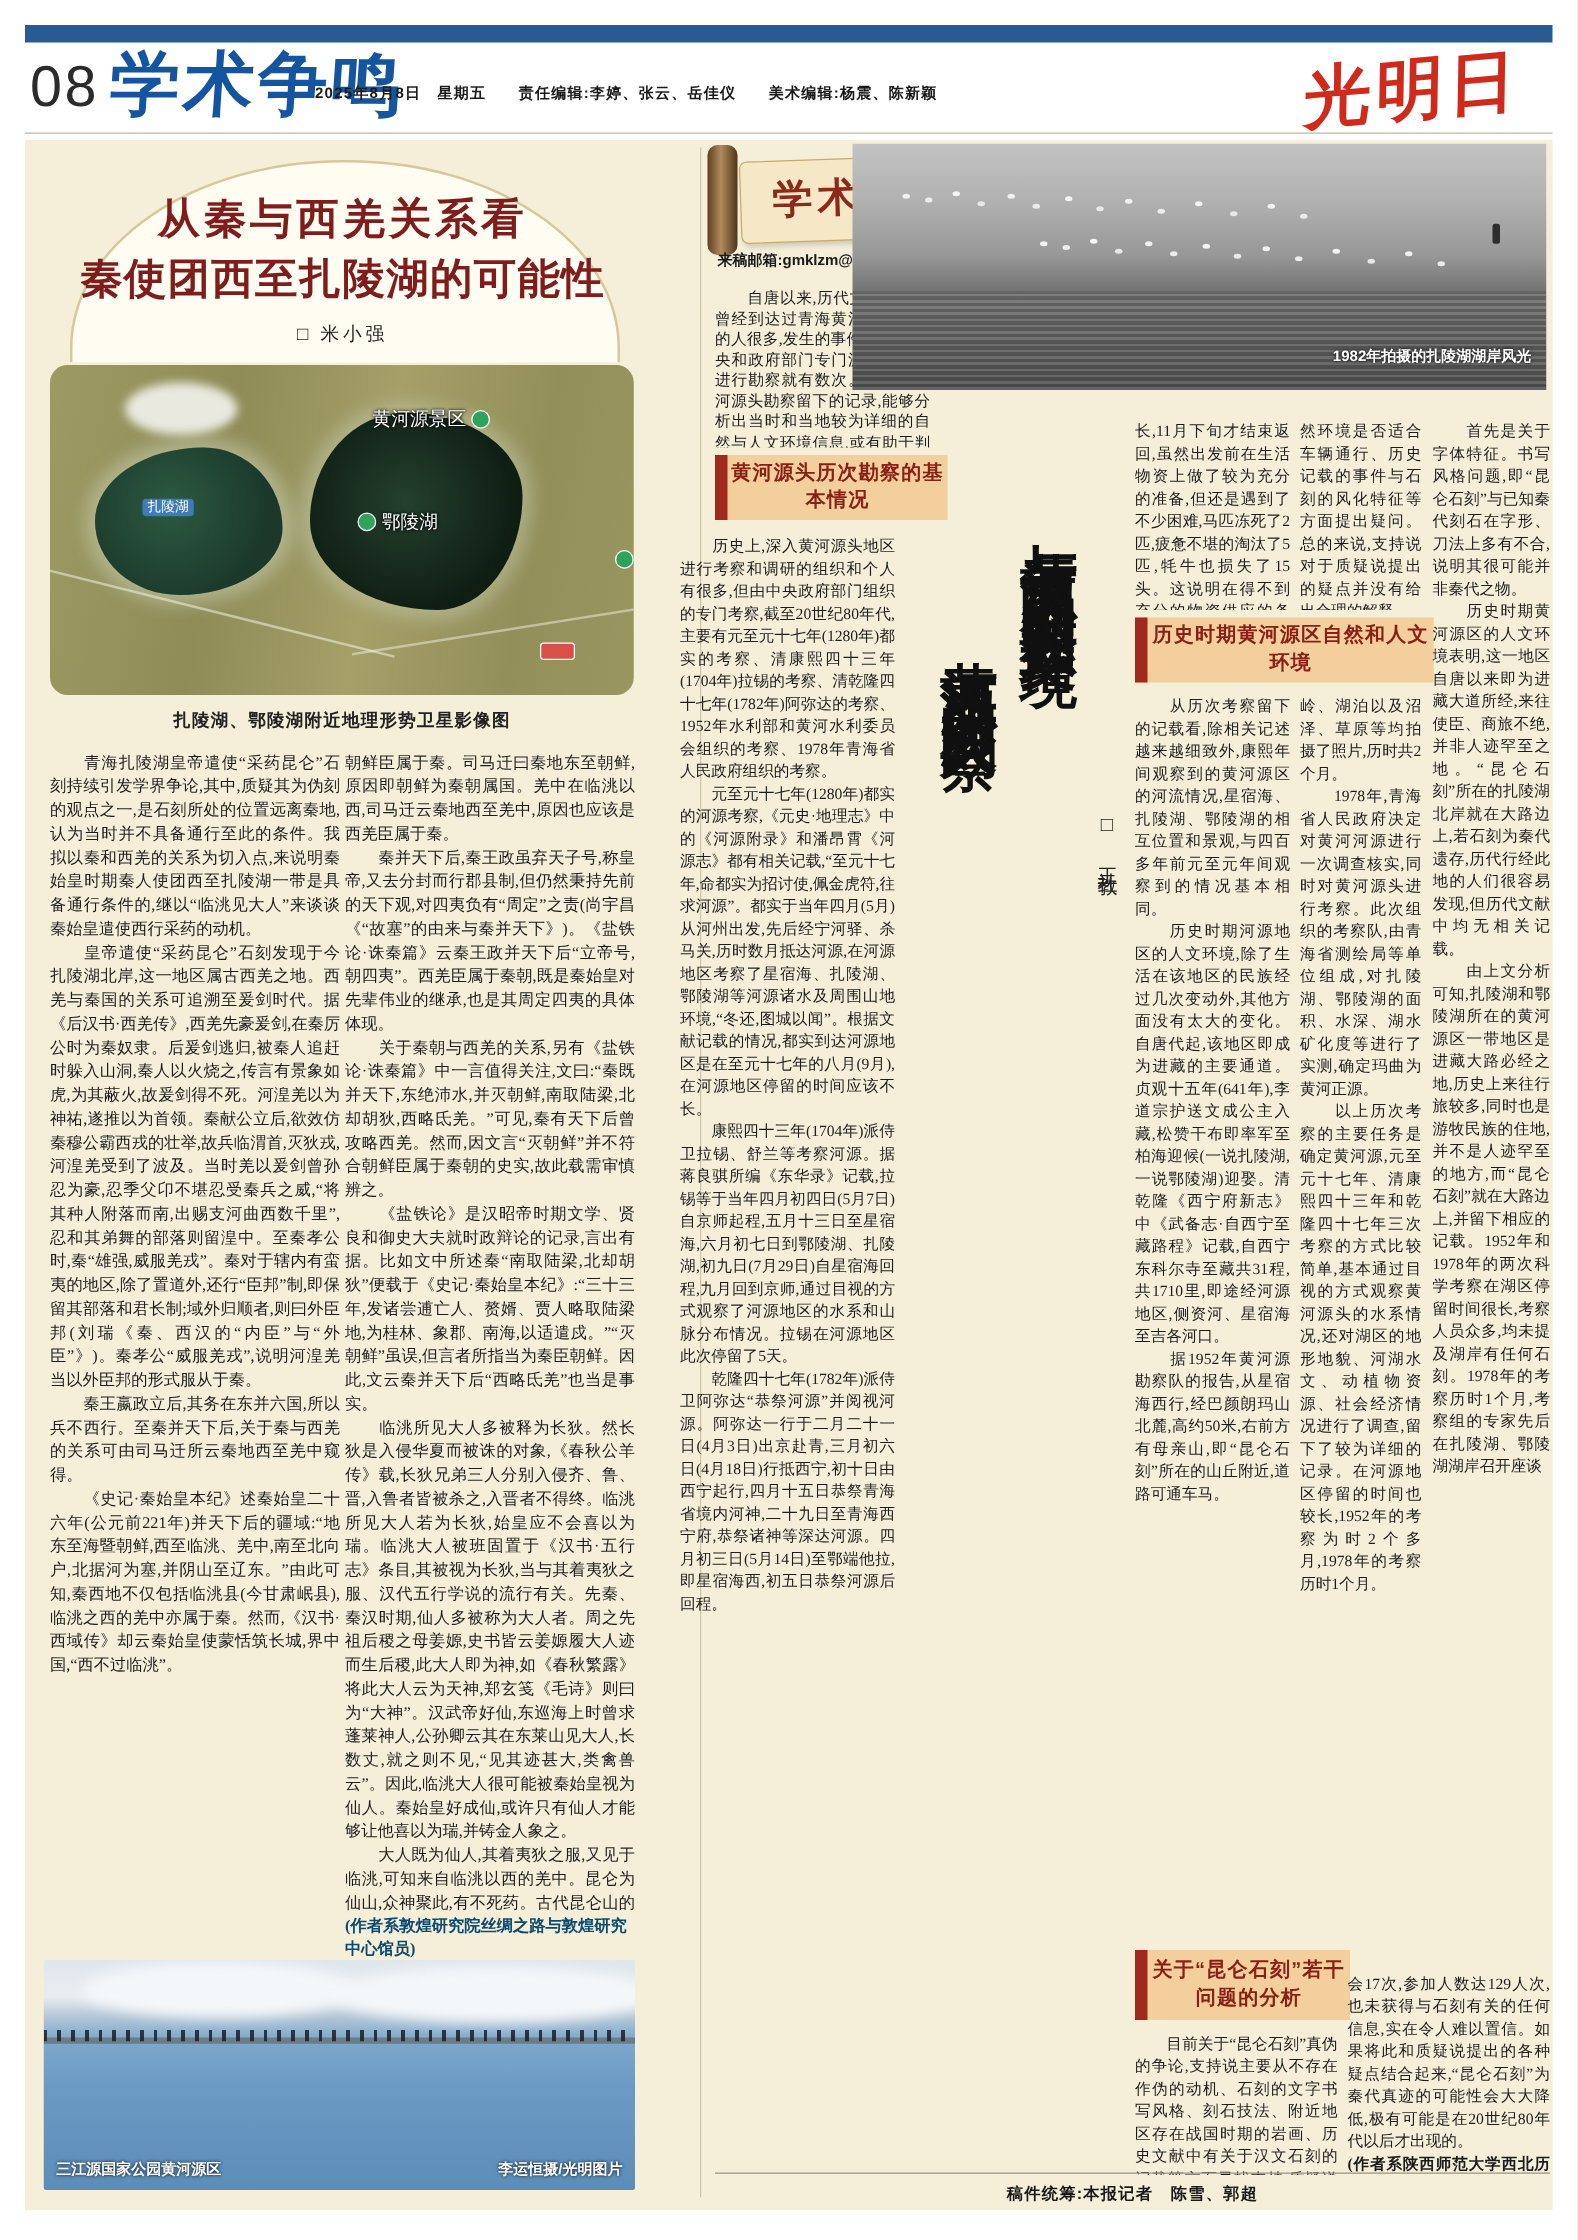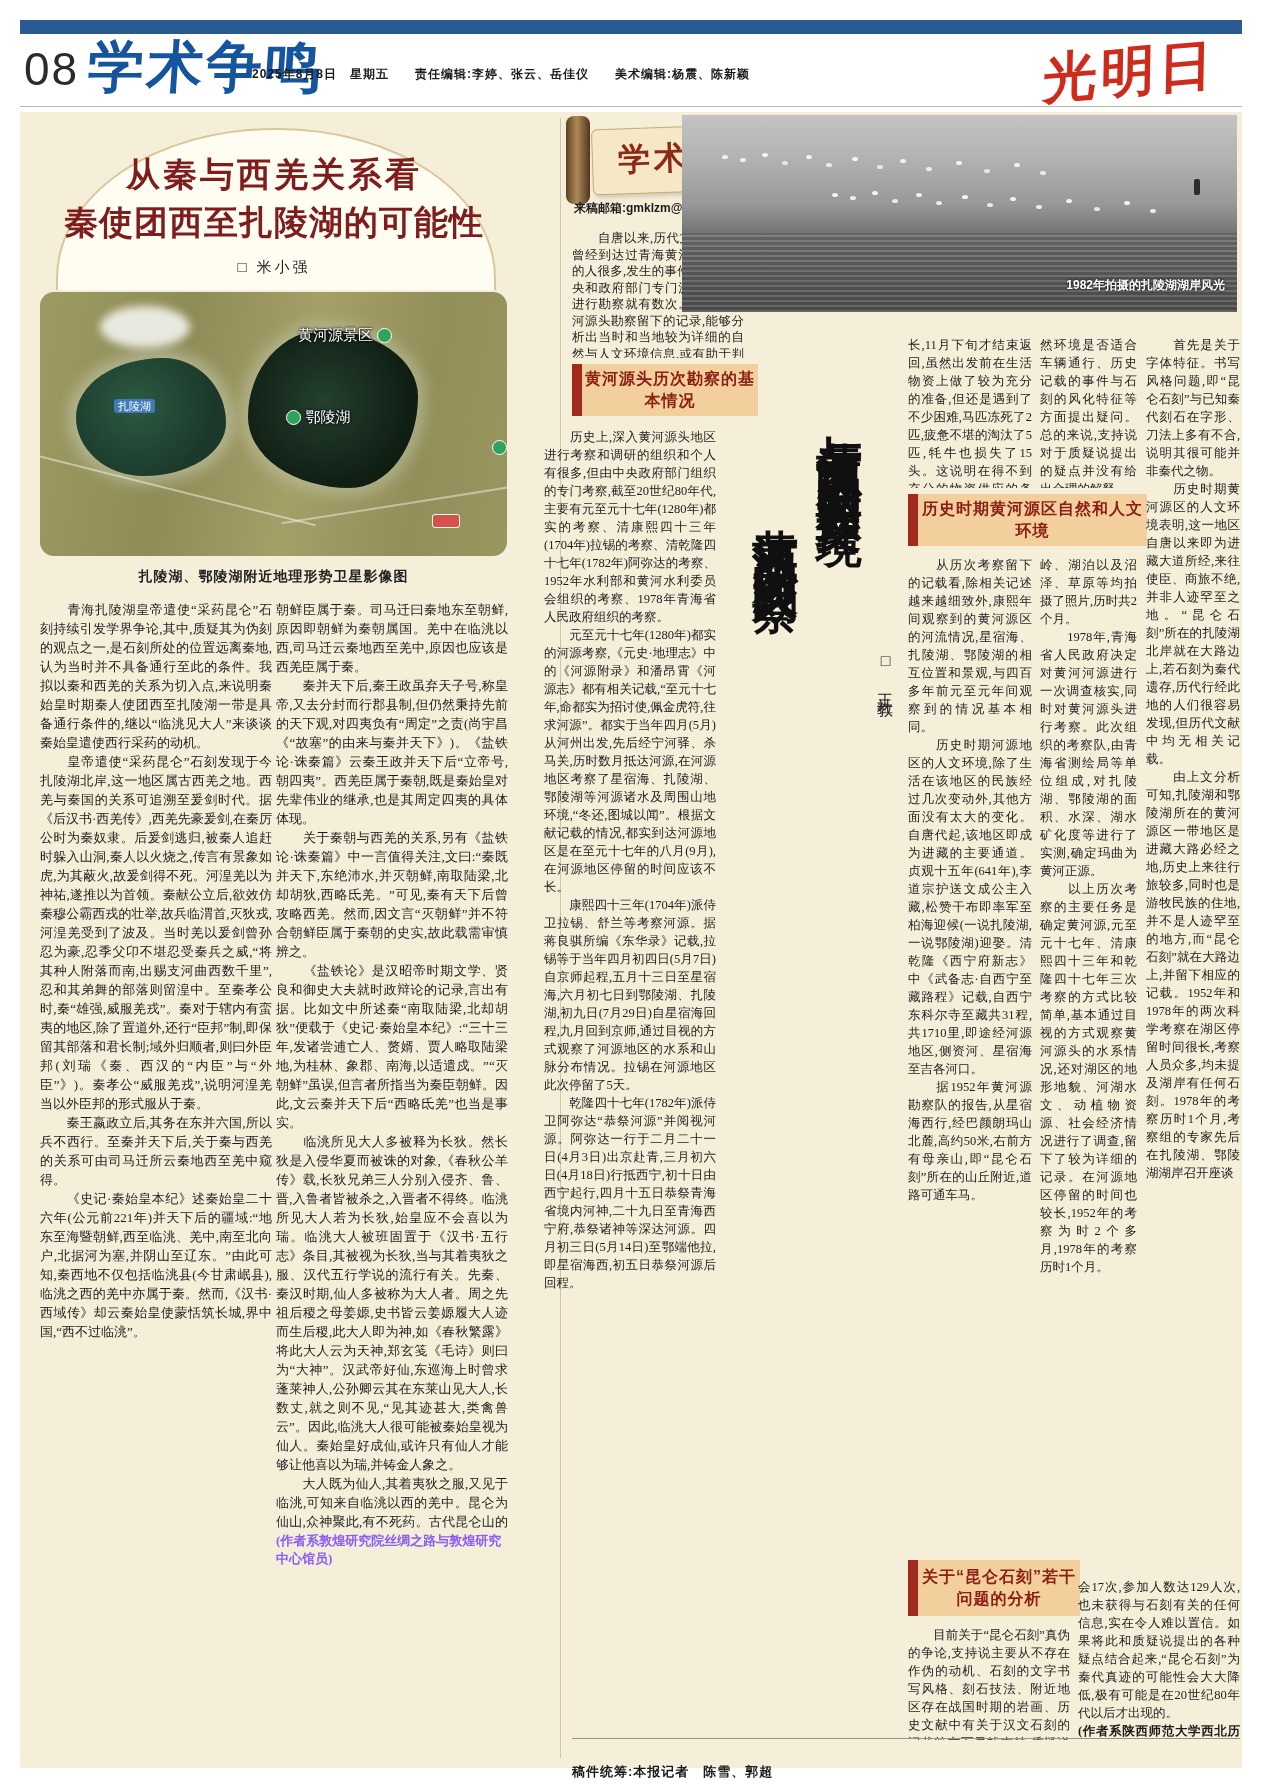--- a/index.html
+++ b/index.html
@@ -40,21 +40,21 @@
   .lakebadge{background:rgba(66,126,196,.9);border-radius:3px;padding:1px 4px;font-size:11px;color:#fff;}
   .pin{width:13px;height:13px;border-radius:50%;background:#2fa35c;border:1px solid #fff;display:inline-block;vertical-align:middle;}
   .roadbadge{width:26px;height:12px;background:#d8504a;border:1px solid #fff;border-radius:3px;}
   .mapcaption{left:40px;top:568px;width:467px;text-align:center;font-family:"Liberation Serif",serif;
               font-weight:bold;font-size:14px;color:#222;letter-spacing:1px;}
   .bodytext{font-family:"Liberation Serif","DejaVu Serif",serif;color:#1c1c1c;text-align:justify;
             white-space:pre-line;overflow:hidden;}
   .lcol{top:600px;height:930px;width:232px;font-size:13px;line-height:19px;}
   .lcol1{left:40px;} .lcol2{left:276px;}
   .lcredit{left:276px;top:1532px;width:232px;font-size:13px;line-height:18px;font-weight:bold;
-           font-family:"Liberation Serif",serif;color:#8b5cf6;}
+           font-family:"Liberation Serif",serif;color:#0c4a6e;}
   .birdphoto{left:35px;top:1568px;width:473px;height:184px;overflow:hidden;border-radius:2px;
              background:linear-gradient(#dfe6ec 0%,#e8edf1 16%,#b8c9d8 24%,#7fa9cd 34%,#6b9ac4 55%,#5c8db9 100%);}
   .mountain{top:2px;width:220px;height:44px;background:#f4f7f9;border-radius:50%;filter:blur(5px);}
   .birdline{left:0;top:56px;width:473px;height:9px;
             background:repeating-linear-gradient(90deg,rgba(25,30,40,.85) 0 3px,rgba(25,30,40,0) 3px 11px);}
   .sandbar{left:0;top:62px;width:473px;height:5px;background:rgba(90,90,80,.55);}
   .photocap{position:absolute;font-size:12px;color:#fff;text-shadow:0 0 3px #000;font-weight:bold;}
   
   .roller{left:566px;top:116px;width:24px;height:88px;border-radius:8px;
           background:linear-gradient(90deg,#5d3f22,#b08a5c 45%,#4f351c);}
@@ -93,21 +93,21 @@
   .c2top{left:1040px;top:336px;width:97px;height:152px;}
   .h2box{left:908px;top:494px;width:229px;height:52px;}
   .c1mid{left:908px;top:556px;width:124px;height:1000px;}
   .c2mid{left:1040px;top:556px;width:97px;height:1000px;}
   .c3col{left:1146px;top:336px;width:94px;height:1220px;}
   .h3box{left:908px;top:1560px;width:162px;height:56px;}
   .bleft{left:908px;top:1626px;width:162px;height:114px;}
   .bright{left:1078px;top:1560px;width:162px;height:182px;}
   .fcredit{font-weight:bold;}
   .footerline{left:572px;top:1738px;width:668px;border-top:1px solid #9a9required:none;border-top:1px solid #9a9483;
-              padding-top:24px;font-size:13px;font-weight:bold;color:#1a1a1a;letter-spacing:1px;}
+              padding-top:7px;text-align:center;font-size:13px;font-weight:bold;color:#1a1a1a;letter-spacing:1px;}
 </style>
 </head>
 <body>
 
 <div id="canvas">
 
   <div class="abs topbar"></div>
   <div class="abs pageno">08</div>
   <div class="abs secname">学术争鸣</div>
   <div class="abs metaline">
@@ -151,20 +151,28 @@
 　　秦王嬴政立后,其务在东并六国,所以兵不西行。至秦并天下后,关于秦与西羌的关系可由司马迁所云秦地西至羌中窥得。
 　　《史记·秦始皇本纪》述秦始皇二十六年(公元前221年)并天下后的疆域:“地东至海暨朝鲜,西至临洮、羌中,南至北向户,北据河为塞,并阴山至辽东。”由此可知,秦西地不仅包括临洮县(今甘肃岷县),临洮之西的羌中亦属于秦。然而,《汉书·西域传》却云秦始皇使蒙恬筑长城,界中国,“西不过临洮”。</div>
   <div class="abs bodytext lcol lcol2">朝鲜臣属于秦。司马迁曰秦地东至朝鲜,原因即朝鲜为秦朝属国。羌中在临洮以西,司马迁云秦地西至羌中,原因也应该是西羌臣属于秦。
 　　秦并天下后,秦王政虽弃天子号,称皇帝,又去分封而行郡县制,但仍然秉持先前的天下观,对四夷负有“周定”之责(尚宇昌《“故塞”的由来与秦并天下》)。《盐铁论·诛秦篇》云秦王政并天下后“立帝号,朝四夷”。西羌臣属于秦朝,既是秦始皇对先辈伟业的继承,也是其周定四夷的具体体现。
 　　关于秦朝与西羌的关系,另有《盐铁论·诛秦篇》中一言值得关注,文曰:“秦既并天下,东绝沛水,并灭朝鲜,南取陆梁,北却胡狄,西略氐羌。”可见,秦有天下后曾攻略西羌。然而,因文言“灭朝鲜”并不符合朝鲜臣属于秦朝的史实,故此载需审慎辨之。
 　　《盐铁论》是汉昭帝时期文学、贤良和御史大夫就时政辩论的记录,言出有据。比如文中所述秦“南取陆梁,北却胡狄”便载于《史记·秦始皇本纪》:“三十三年,发诸尝逋亡人、赘婿、贾人略取陆梁地,为桂林、象郡、南海,以适遣戍。”“灭朝鲜”虽误,但言者所指当为秦臣朝鲜。因此,文云秦并天下后“西略氐羌”也当是事实。
 　　临洮所见大人多被释为长狄。然长狄是入侵华夏而被诛的对象,《春秋公羊传》载,长狄兄弟三人分别入侵齐、鲁、晋,入鲁者皆被杀之,入晋者不得终。临洮所见大人若为长狄,始皇应不会喜以为瑞。临洮大人被班固置于《汉书·五行志》条目,其被视为长狄,当与其着夷狄之服、汉代五行学说的流行有关。先秦、秦汉时期,仙人多被称为大人者。周之先祖后稷之母姜嫄,史书皆云姜嫄履大人迹而生后稷,此大人即为神,如《春秋繁露》将此大人云为天神,郑玄笺《毛诗》则曰为“大神”。汉武帝好仙,东巡海上时曾求蓬莱神人,公孙卿云其在东莱山见大人,长数丈,就之则不见,“见其迹甚大,类禽兽云”。因此,临洮大人很可能被秦始皇视为仙人。秦始皇好成仙,或许只有仙人才能够让他喜以为瑞,并铸金人象之。
 　　大人既为仙人,其着夷狄之服,又见于临洮,可知来自临洮以西的羌中。昆仑为仙山,众神聚此,有不死药。古代昆仑山的地域在甘青高原及毗邻西域(《秦代赴昆仑采药的可行性分析》),亦即秦土之西的羌中,临洮所见大人可能与昆仑仙人相关联。秦始皇遣采药团西使羌中,临洮大人也可能是促使他做出这一决策的因素之一。</div>
   <div class="abs lcredit">(作者系敦煌研究院丝绸之路与敦煌研究中心馆员)</div>
 
+  <div class="abs birdphoto">
+    <div class="abs mountain" style="left:30px;"></div>
+    <div class="abs mountain" style="left:230px;top:6px;width:260px;"></div>
+    <div class="abs sandbar"></div>
+    <div class="abs birdline"></div>
+    <div class="photocap" style="left:10px;bottom:8px;">三江源国家公园黄河源区</div>
+    <div class="photocap" style="right:10px;bottom:8px;">李运恒摄/光明图片</div>
+  </div>
 
   <div class="abs roller"></div>
   <div class="abs scrollseal"></div>
   <div class="abs scrollpaper"></div>
   <div class="abs rollend"></div>
   <div class="abs scrolltext">学术争鸣</div>
   <div class="abs email">来稿邮箱:gmklzm@163.com</div>
 
   <div class="abs bodytext intro">　　自唐以来,历代文献中记载曾经到达过青海黄河源头一带的人很多,发生的事件也很多,中央和政府部门专门派人对河源进行勘察就有数次。从历次黄河源头勘察留下的记录,能够分析出当时和当地较为详细的自然与人文环境信息,或有助于判断“昆仑石刻”真伪。</div>
   <div class="abs sechead h1box">黄河源头历次勘察的基本情况</div>

